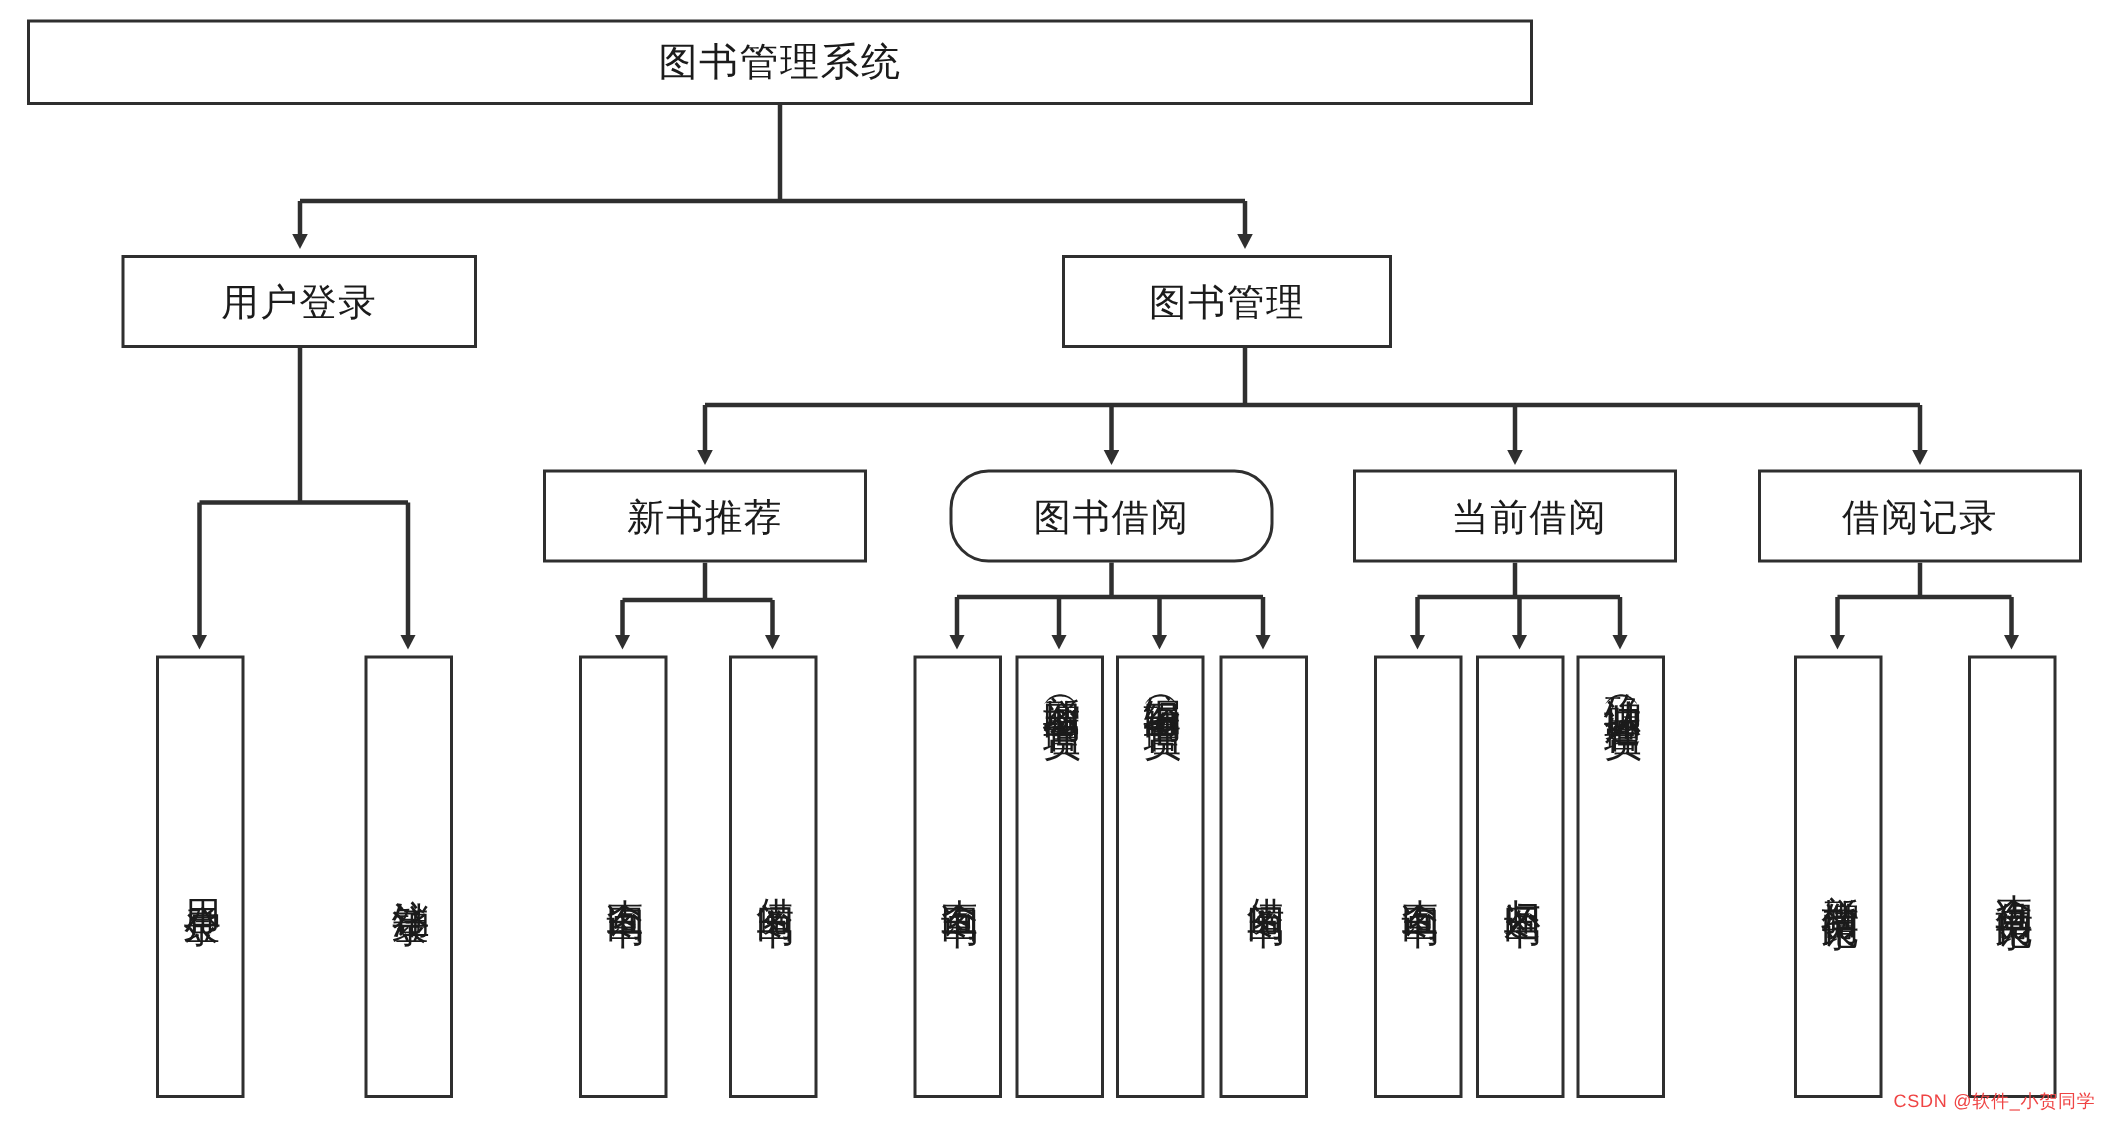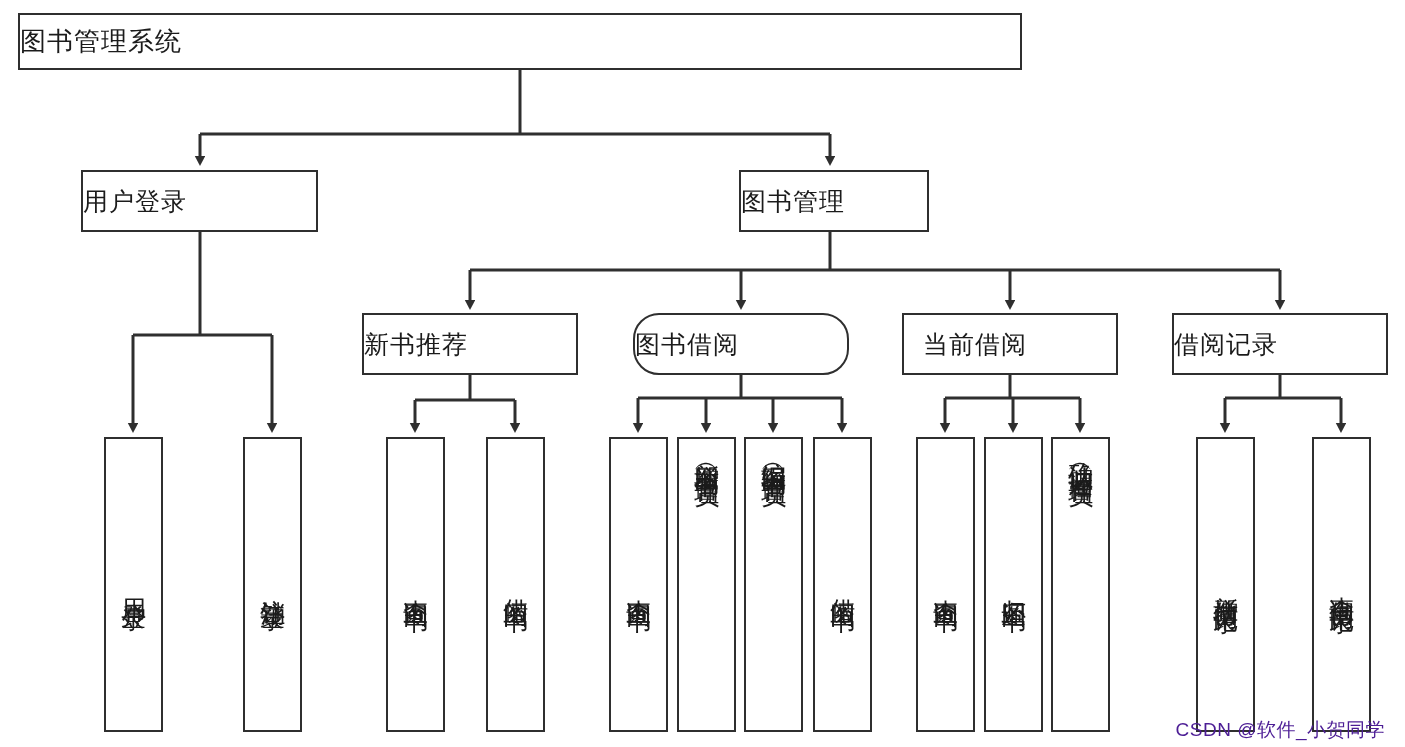--- a/index.html
+++ b/index.html
@@ -14,20 +14,21 @@
 
   svg#wires{position:absolute;left:0;top:0;width:1405px;height:747px;pointer-events:none;}
 
   .node{
     position:absolute;
     box-sizing:border-box;
     background:#ffffff;
     border:2.5px solid #2f2f2f;
     display:flex;
     align-items:center;
+    justify-content:center;
     color:#1b1b1b;
   }
   .node.h{
     font-size:25px;
     letter-spacing:1px;
   }
   .node.root{font-size:26px;}
   .node.v{
     
     align-items:center;
@@ -40,24 +41,24 @@
     font-size:25px;
     line-height:1.02;
     letter-spacing:3px;
     white-space:nowrap;
     color:#1b1b1b;
   }
   .node.v.topalign{align-items:flex-start;}
 
   .watermark{
     position:absolute;
-    right:20px;
+    right:8px;
     bottom:4px;
-    font-size:19px;
-    color:#4c1d95;
+    font-size:12px;
+    color:#ef4444;
     white-space:nowrap;
     letter-spacing:0.5px;
   }
 </style>
 </head>
 <body>
 
 <div id="stage">
 
   <svg id="wires" viewBox="0 0 1405 747">
@@ -110,21 +111,21 @@
     </g>
   </svg>
 
   <div class="node h root" style="left:18px;top:13px;width:1004px;height:57px;">
     <span>图书管理系统</span>
   </div>
 
   <div class="node h" style="left:81px;top:170px;width:237px;height:62px;">
     <span>用户登录</span>
   </div>
-  <div class="node h" style="left:739px;top:170px;width:190px;height:62px;">
+  <div class="node h" style="left:708px;top:170px;width:220px;height:62px;">
     <span>图书管理</span>
   </div>
 
   <div class="node h" style="left:362px;top:313px;width:216px;height:62px;font-family:Liberation Mono, monospace;">
     <span>新书推荐</span>
   </div>
   <div class="node h" style="left:633px;top:313px;width:216px;height:62px;border-radius:26px;">
     <span>图书借阅</span>
   </div>
   <div class="node h" style="left:902px;top:313px;width:216px;height:62px;padding-left:19px;">

